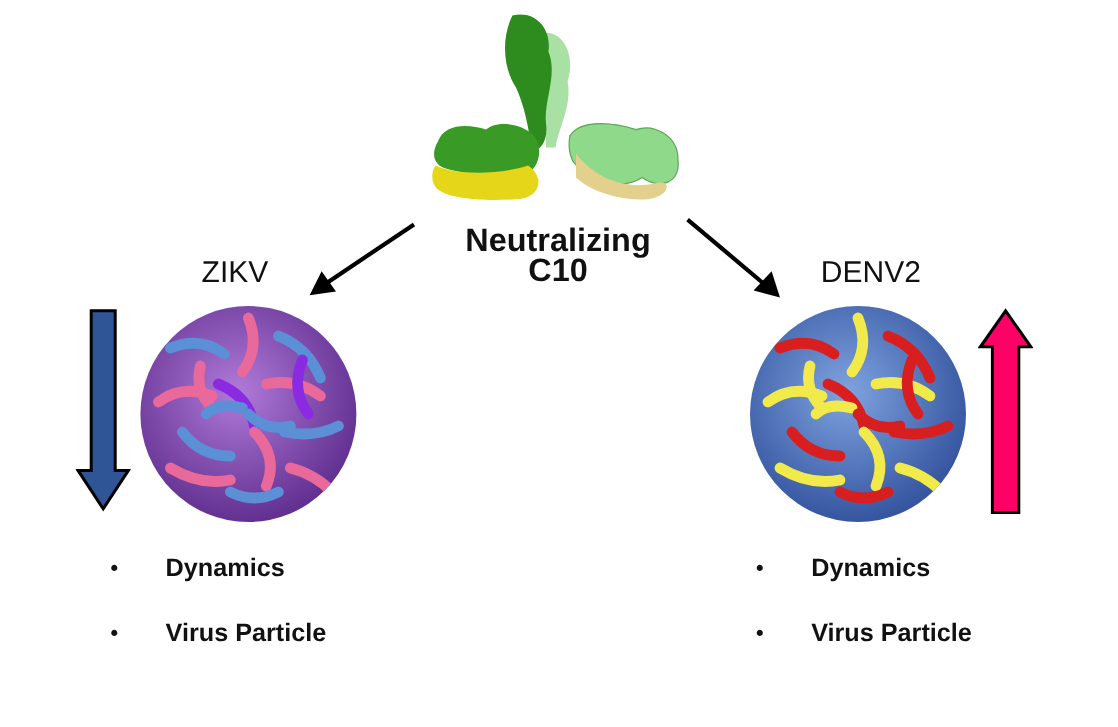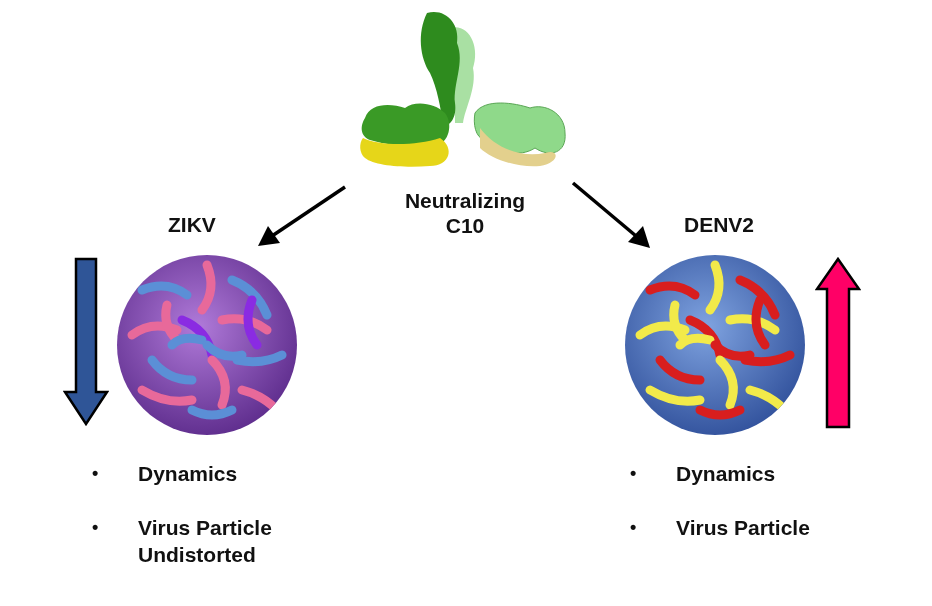--- a/index.html
+++ b/index.html
@@ -1,21 +1,21 @@
 <!DOCTYPE html>
 <html><head>
 <meta charset="utf-8">
 <style>
   html, body { margin: 0; padding: 0; background: #ffffff; }
   body { width: 932px; height: 606px; position: relative; overflow: hidden;
          font-family: "Liberation Sans", sans-serif; color: #111; }
   .abs { position: absolute; }
-  .label { font-weight: bold; font-size: 21px; text-align: center; line-height: 25px; }
+  .label { font-weight: bold; font-size: 27px; text-align: center; line-height: 25px; }
   .center-label { left: 330px; top: 188px; width: 270px; }
-  .virus-title { font-weight: bold; font-size: 21px; }
+  .virus-title { font-weight: normal; font-size: 25px; }
   .bullets { font-weight: bold; font-size: 21px; line-height: 27px; }
   .bullet-item { position: relative; padding-left: 46px; margin-bottom: 27px; }
   .bullet-dot { position: absolute; left: 0; top: 0; font-size: 18px; }
   svg { display: block; }
 </style>
 </head>
 <body>
 
 <div class="abs" style="left:355px; top:8px;">
   <svg width="230" height="160" viewBox="0 0 230 160">
@@ -131,21 +131,20 @@
 </div>
 
 <div class="abs bullets" style="left:92px; top:460px; width:260px;">
   <div class="bullet-item">
     <span class="bullet-dot">•</span>
     <div>Dynamics</div>
   </div>
   <div class="bullet-item">
     <span class="bullet-dot">•</span>
     <div>Virus Particle</div>
-    <div>Undistorted</div>
   </div>
 </div>
 
 <div class="abs bullets" style="left:630px; top:460px; width:280px;">
   <div class="bullet-item">
     <span class="bullet-dot">•</span>
     <div>Dynamics</div>
   </div>
   <div class="bullet-item">
     <span class="bullet-dot">•</span>

